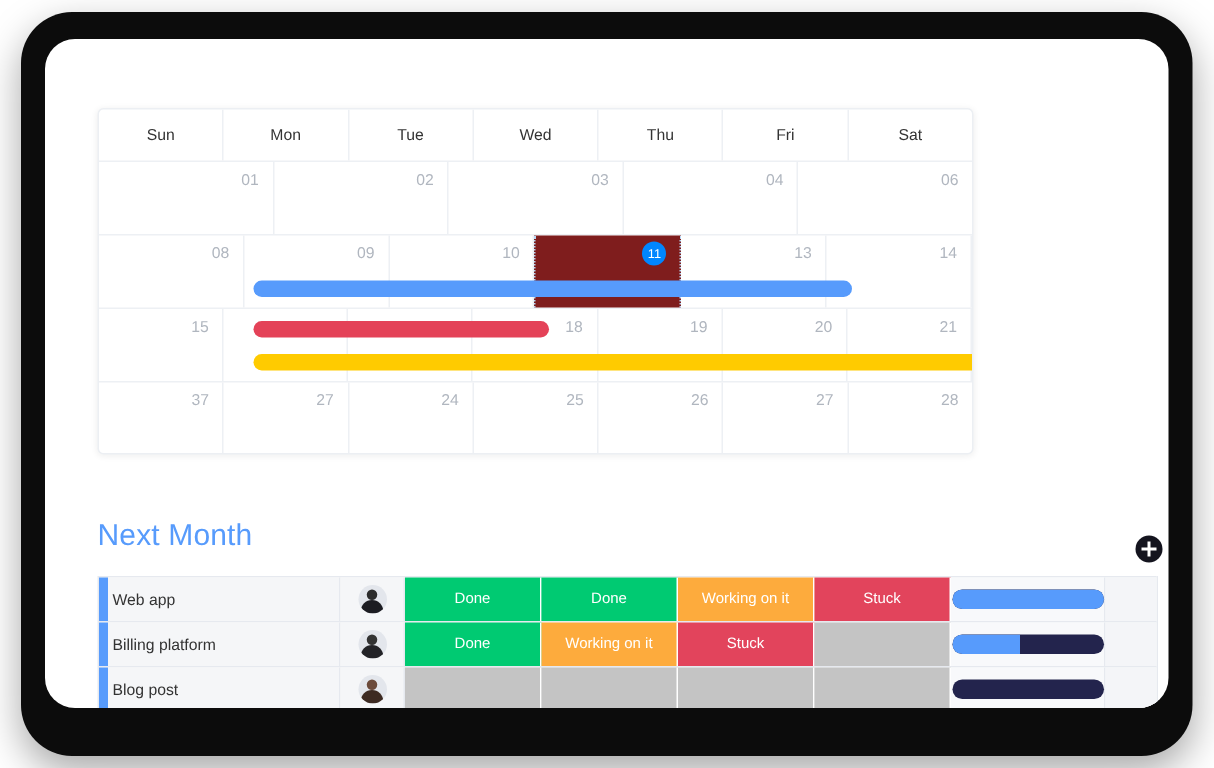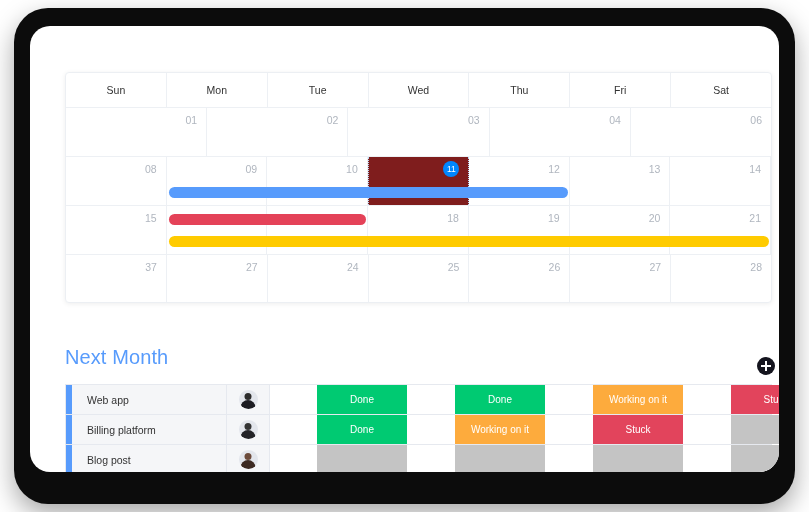--- a/index.html
+++ b/index.html
@@ -27,21 +27,21 @@
     width: 749px; height: 446px;
     background: #ffffff;
     border-radius: 20px;
     overflow: hidden;
   }
 
   
   #calendar-card {
     position: absolute;
     left: 35px; top: 46px;
-    width: 707px; height: 231px;
+    width: 584px; height: 231px;
     background: #ffffff;
     border: 1px solid #eceff3;
     border-radius: 4px;
     box-shadow: 0 1px 5px rgba(0,0,0,0.07);
     overflow: hidden;
   }
 
   .cal-head-row { display: flex; height: 35px; border-bottom: 1px solid #edf0f4; }
   .cal-head-cell {
     flex: 1 1 0;
@@ -121,21 +121,21 @@
   }
   .board-row {
     display: flex;
     height: 30px;
     border-top: 1px solid #e6e9ef;
   }
   .row-accent { width: 6px; background: #579bfc; flex: 0 0 6px; }
   .cell-name {
     flex: 0 0 155px;
     display: flex; align-items: center;
-    padding-left: 15px;
+    padding-left: 3px;
     font-size: 10.5px;
     color: #333333;
     background: #f5f6f8;
     border-right: 1px solid #e6e9ef;
   }
   .cell-avatar {
     flex: 0 0 43px;
     display: flex; align-items: center; justify-content: center;
     background: #f5f6f8;
     border-right: 1px solid #e6e9ef;
@@ -162,21 +162,20 @@
   .avatar.a2 .body { background: #232327; }
   .avatar.a3 .head { background: #6b4a3a; }
   .avatar.a3 .body { background: #3d2a22; }
 
   .cell-status {
     flex: 0 0 91px;
     display: flex; align-items: center; justify-content: center;
     font-size: 10px;
     color: #ffffff;
     border-right: 1px solid #ffffff;
-    margin-left: 47px;
   }
   .cell-progress {
     flex: 1 1 auto;
     display: flex; align-items: center; justify-content: center;
     background: #f8f9fb;
     border-right: 1px solid #e6e9ef;
   }
   .pbar {
     width: 101px; height: 13px;
     border-radius: 7px;
@@ -209,21 +208,20 @@
             <div class="cal-cell">02</div>
             <div class="cal-cell">03</div>
             <div class="cal-cell">04</div>
             <div class="cal-cell">06</div>
           </div>
           <div class="cal-week">
             <div class="cal-cell">08</div>
             <div class="cal-cell">09</div>
             <div class="cal-cell">10</div>
             <div class="cal-cell today"><span class="today-badge">11</span></div>
-            <div class="cal-cell">12</div>
             <div class="cal-cell">13</div>
             <div class="cal-cell">14</div>
             <div class="cal-bar" style="left: 102.714px; width: 398.857px; top: 30px; background: rgb(87, 155, 252);"></div>
           </div>
           <div class="cal-week">
             <div class="cal-cell">15</div>
             <div class="cal-cell">16</div>
             <div class="cal-cell">17</div>
             <div class="cal-cell">18</div>
             <div class="cal-cell">19</div>

